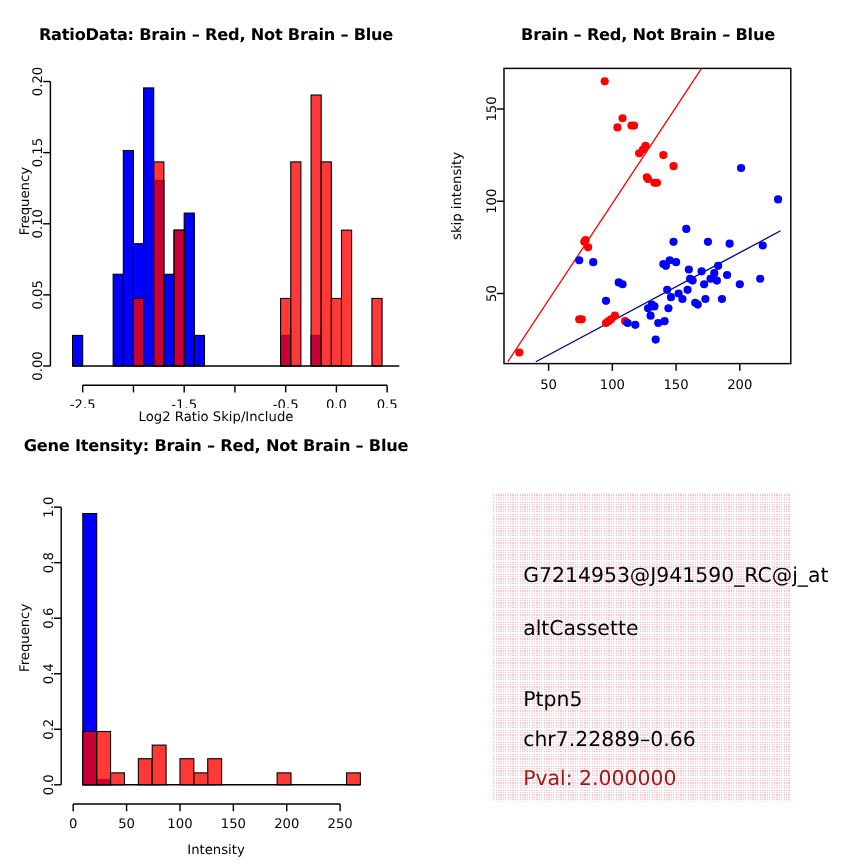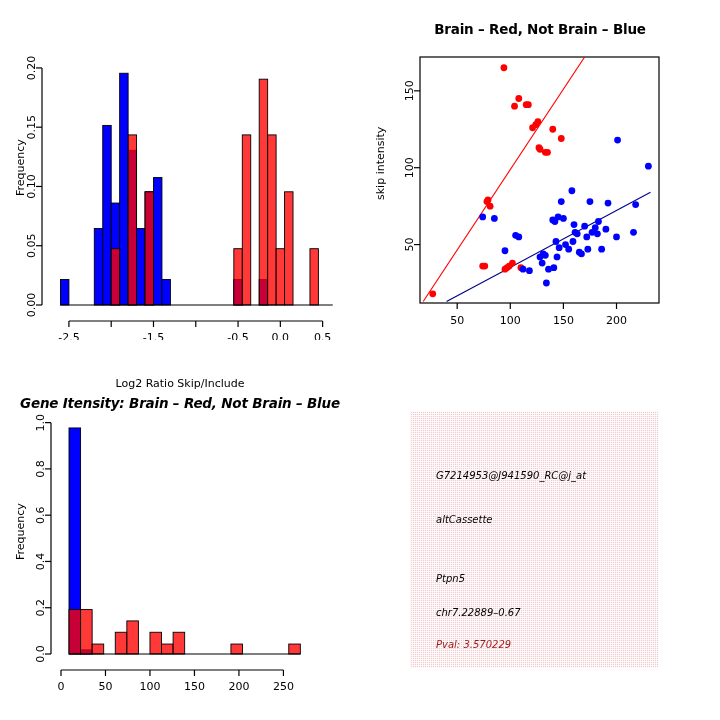--- a/index.html
+++ b/index.html
@@ -1,38 +1,39 @@
 <!DOCTYPE html>
 <html><head>
 <meta charset="utf-8">
 <style>
   html,body{margin:0;padding:0;background:#ffffff;}
   body{width:720px;height:720px;font-family:"DejaVu Sans",sans-serif;color:#000;}
   #root{position:relative;width:720px;height:720px;overflow:hidden;}
   .panel{position:absolute;}
   .ttl{position:absolute;width:100%;text-align:center;font-weight:bold;font-size:13.5px;letter-spacing:-0.2px;white-space:nowrap;}
-  .axlab{position:absolute;text-align:center;font-size:11px;white-space:nowrap;margin-top:36px;}
+  .axlab{position:absolute;text-align:center;font-size:11px;white-space:nowrap;}
   .ylab{position:absolute;font-size:11px;white-space:nowrap;transform-origin:0 0;transform:rotate(-90deg);}
   svg{display:block;}
   
   #infoPanel{position:absolute;left:410px;top:411px;width:249px;height:257px;
      background-color:#f2c9ce;
      background-image:
        repeating-linear-gradient(0deg,rgba(255,255,255,.85) 0 1px,rgba(255,255,255,0) 1px 2px),
        repeating-linear-gradient(90deg,rgba(255,255,255,.85) 0 1px,rgba(255,255,255,0) 1px 2px);
   }
-  #infoPanel .row{position:absolute;left:26px;font-size:10px;white-space:nowrap;color:#000;font-style:italic;}
+  #infoPanel .row{position:absolute;left:26px;font-size:17px;white-space:nowrap;color:#000;}
   #infoPanel .row.pval{color:#9c1919;}
 </style>
 </head>
 <body>
 
 <div id="root">
 
   <div class="panel" style="left:0;top:0;width:360px;height:360px;">
+    <div class="ttl" style="top:21px;">RatioData: Brain – Red, Not Brain – Blue</div>
     <div class="ylab" style="left:14px;top:196px;">Frequency</div>
     <div class="axlab" style="left:0;top:341px;width:360px;">Log2 Ratio Skip/Include</div>
     <svg id="svg-ratio" width="360" height="340" style="position:absolute;left:0;top:0;">
         <line x1="42" y1="305" x2="42" y2="67.92682926829266" stroke="#000" stroke-width="1.2"></line>
         <line x1="42" y1="305" x2="36" y2="305" stroke="#000" stroke-width="1.2"></line>
         <g transform="translate(31,305) rotate(-90)">
           <text x="0" y="4" font-size="11" font-family="&quot;DejaVu Sans&quot;, sans-serif" fill="#000" text-anchor="middle">0.00</text>
         </g>
         <line x1="42" y1="245.73170731707316" x2="36" y2="245.73170731707316" stroke="#000" stroke-width="1.2"></line>
         <g transform="translate(31,245.73170731707316) rotate(-90)">
@@ -192,21 +193,21 @@
           <circle cx="256.51111111111106" cy="236.8875" r="3.4" fill="#0000ff"></circle>
           <circle cx="257.5733333333333" cy="140.025" r="3.4" fill="#0000ff"></circle>
           <circle cx="273.50666666666666" cy="232.275" r="3.4" fill="#0000ff"></circle>
           <circle cx="275.6311111111111" cy="204.6" r="3.4" fill="#0000ff"></circle>
           <circle cx="288.3777777777778" cy="166.1625" r="3.4" fill="#0000ff"></circle>
         </g>
       </svg>
   </div>
 
   <div class="panel" style="left:0;top:360px;width:360px;height:360px;">
-    <div class="ttl" style="top:35px;font-style:italic;">Gene Itensity: Brain – Red, Not Brain – Blue</div>
+    <div class="ttl" style="top:4px;">Gene Itensity: Brain – Red, Not Brain – Blue</div>
     <div class="ylab" style="left:14px;top:200px;">Frequency</div>
     <div class="axlab" style="left:0;top:342px;width:360px;">Intensity</div>
     <svg id="svg-gene" width="360" height="340" style="position:absolute;left:0;top:0;">
         <line x1="51" y1="294" x2="51" y2="62.627450980392155" stroke="#000" stroke-width="1.2"></line>
         <line x1="51" y1="294" x2="45" y2="294" stroke="#000" stroke-width="1.2"></line>
         <g transform="translate(40,294) rotate(-90)">
           <text x="0" y="4" font-size="11" font-family="&quot;DejaVu Sans&quot;, sans-serif" fill="#000" text-anchor="middle">0.0</text>
         </g>
         <line x1="51" y1="247.72549019607843" x2="45" y2="247.72549019607843" stroke="#000" stroke-width="1.2"></line>
         <g transform="translate(40,247.72549019607843) rotate(-90)">
@@ -254,17 +255,17 @@
         <text x="238.94117647058826" y="330" font-size="11" font-family="&quot;DejaVu Sans&quot;, sans-serif" fill="#000" text-anchor="middle">200</text>
         <line x1="283.42647058823525" y1="310" x2="283.42647058823525" y2="316" stroke="#000" stroke-width="1.2"></line>
         <text x="283.42647058823525" y="330" font-size="11" font-family="&quot;DejaVu Sans&quot;, sans-serif" fill="#000" text-anchor="middle">250</text>
       </svg>
   </div>
 
   <div id="infoPanel">
     <div class="row" style="top:59px;">G7214953@J941590_RC@j_at</div>
     <div class="row" style="top:103px;">altCassette</div>
     <div class="row" style="top:162px;">Ptpn5</div>
-    <div class="row" style="top:196px;">chr7.22889–0.67</div>
-    <div class="row pval" style="top:228px;">Pval: 3.570229</div>
+    <div class="row" style="top:196px;">chr7.22889–0.66</div>
+    <div class="row pval" style="top:228px;">Pval: 2.000000</div>
   </div>
 
 </div>
 
 </body></html>

